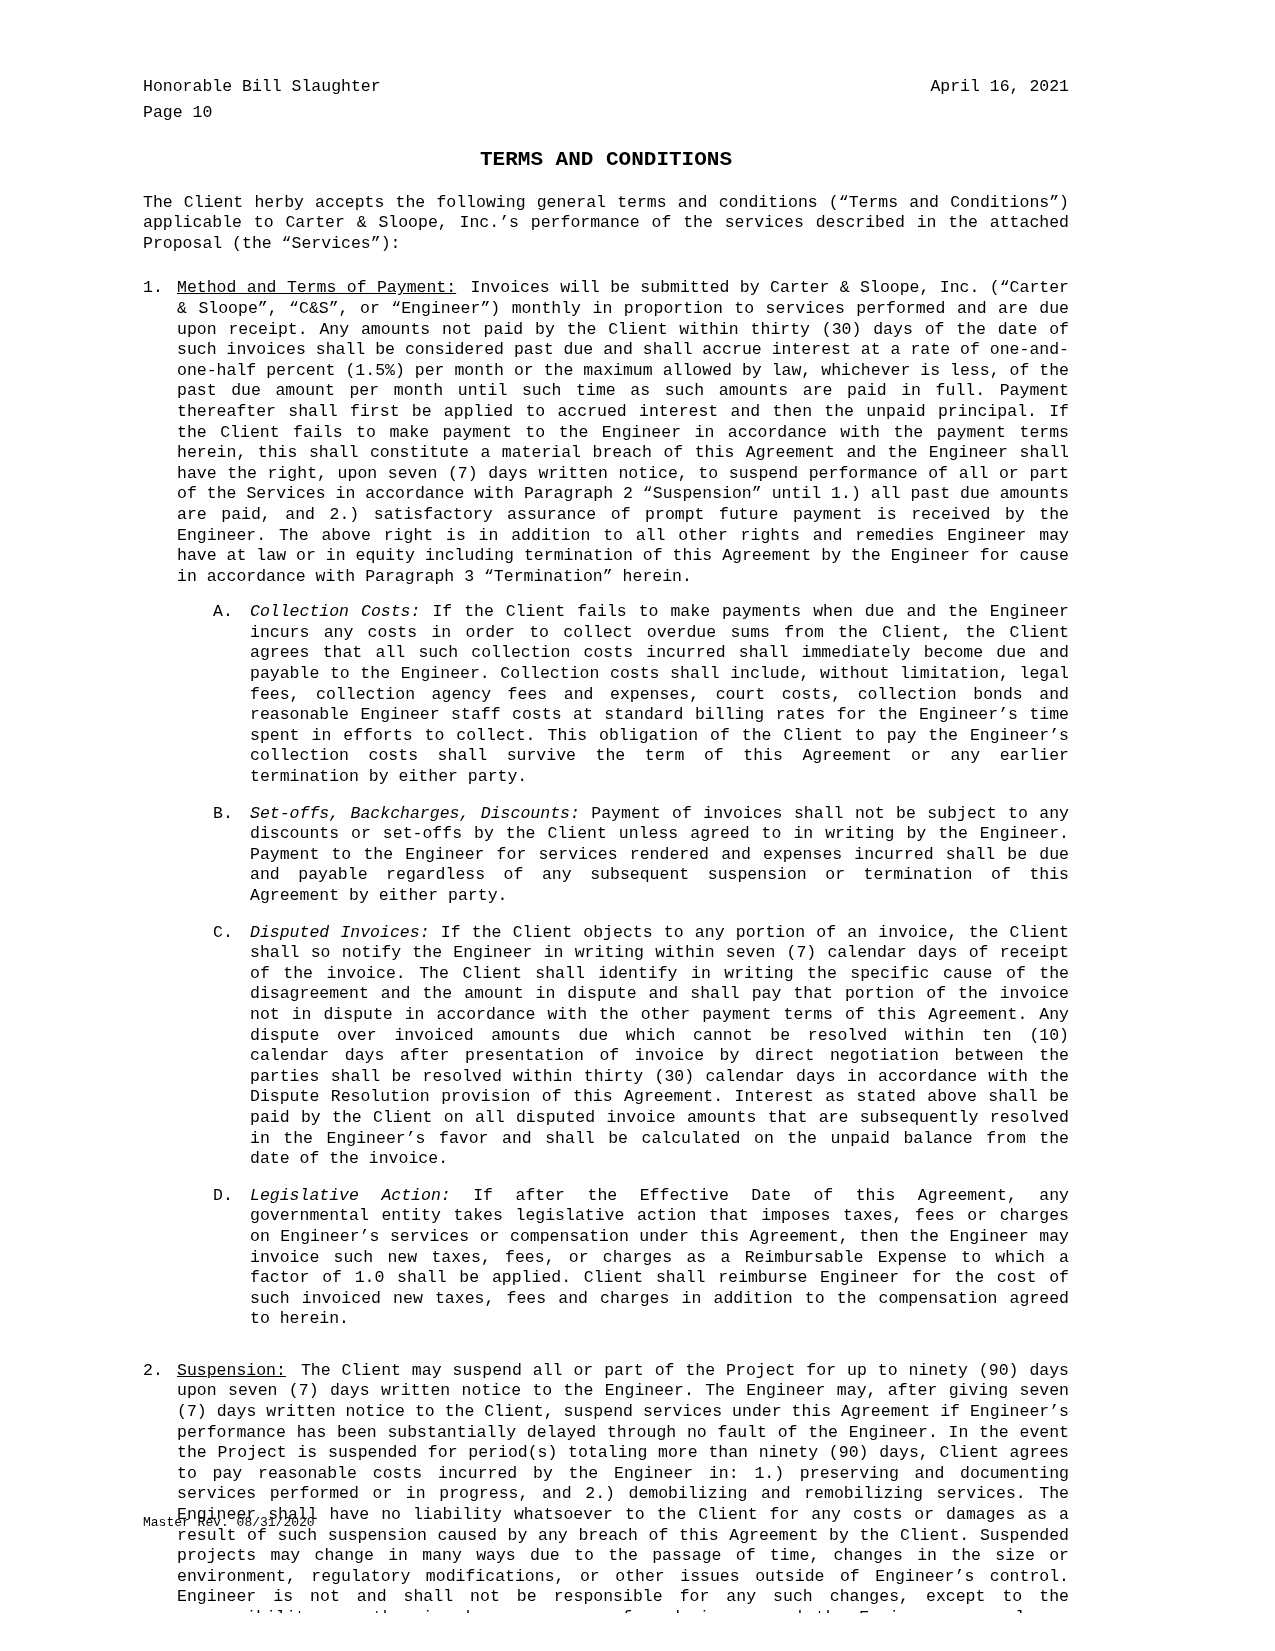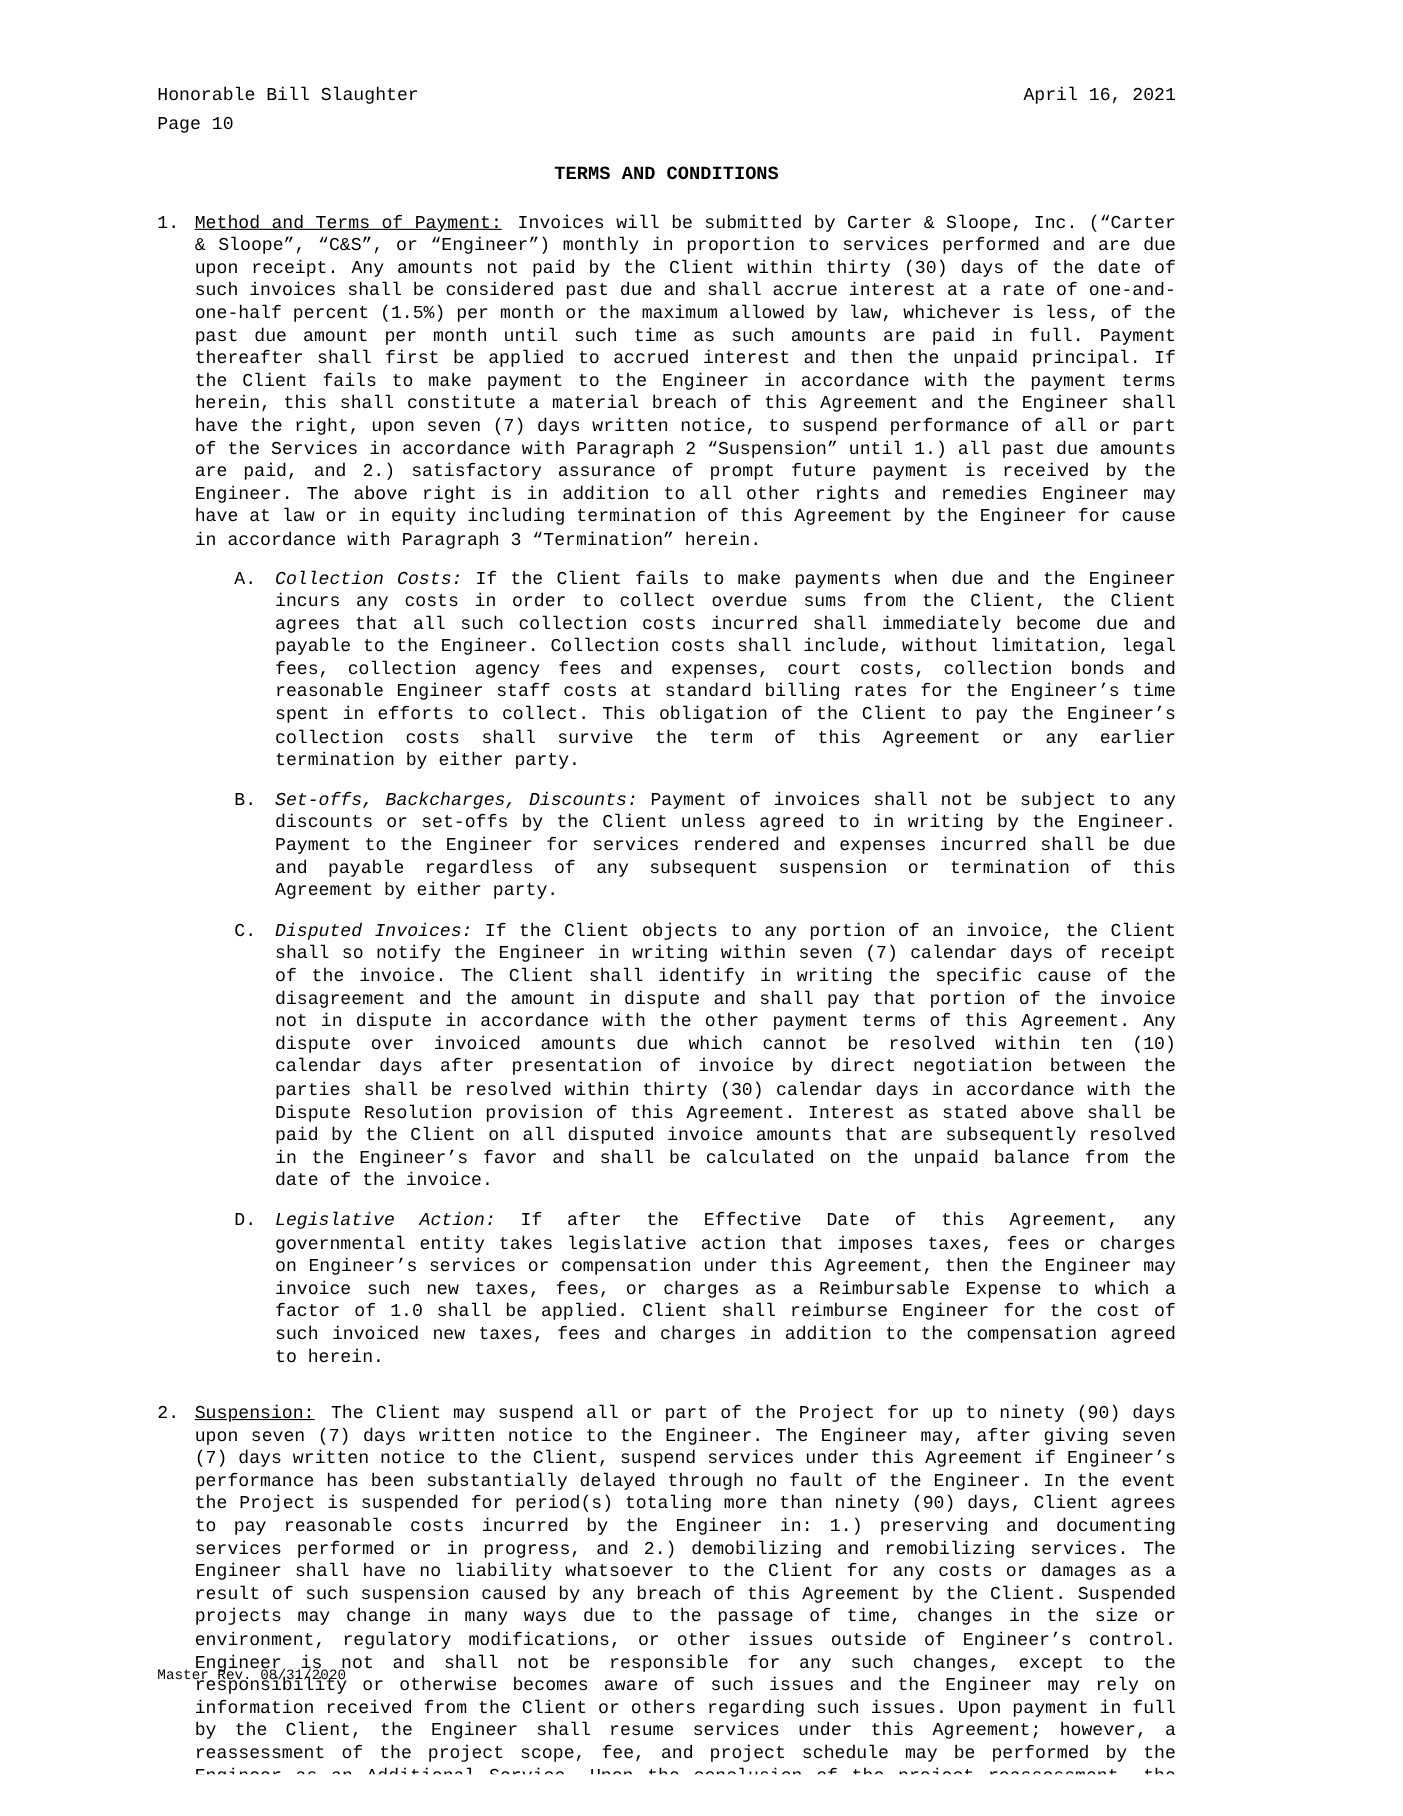--- a/index.html
+++ b/index.html
@@ -23,21 +23,21 @@
   .header-row {
     display: flex;
     justify-content: space-between;
     line-height: 26px;
   }
   .page-num { line-height: 26px; }
 
   .title {
     text-align: center;
     font-weight: bold;
-    font-size: 17px;
+    font-size: 21px;
     margin: 24px 0 22px 0;
   }
 
   .intro { margin-bottom: 24px; }
 
   .sec { display: flex; margin-bottom: 15px; }
   .sec-num { width: 34px; flex: none; }
   .sec-content { flex: 1; min-width: 0; }
   .sec-para { margin-bottom: 15px; }
 
@@ -66,20 +66,21 @@
   <header>
     <div class="header-row">
       <span>Honorable Bill Slaughter</span>
       <span>April 16, 2021</span>
     </div>
     <div class="page-num">Page 10</div>
   </header>
 
   <h1 class="title">TERMS AND CONDITIONS</h1>
 
+  <p class="intro just">The Client herby accepts the following general terms and conditions (“Terms and Conditions”) applicable to Carter &amp; Sloope, Inc.’s performance of the services described in the attached Proposal (the “Services”):</p>
 
   <section class="sec">
     <div class="sec-num">1.</div>
     <div class="sec-content">
       <p class="sec-para just"><span class="u h-gap">Method and Terms of Payment:</span> <span>Invoices will be submitted by Carter &amp; Sloope, Inc. (“Carter &amp; Sloope”, “C&amp;S”, or “Engineer”) monthly in proportion to services performed and are due upon receipt.  Any amounts not paid by the Client within thirty (30) days of the date of such invoices shall be considered past due and shall accrue interest at a rate of one-and-one-half percent (1.5%) per month or the maximum allowed by law, whichever is less, of the past due amount per month until such time as such amounts are paid in full.  Payment thereafter shall first be applied to accrued interest and then the unpaid principal. If the Client fails to make payment to the Engineer in accordance with the payment terms herein, this shall constitute a material breach of this Agreement and the Engineer shall have the right, upon seven (7) days written notice, to suspend performance of all or part of the Services in accordance with Paragraph 2 “Suspension” until 1.) all past due amounts are paid, and 2.) satisfactory assurance of prompt future payment is received by the Engineer. The above right is in addition to all other rights and remedies Engineer may have at law or in equity including termination of this Agreement by the Engineer for cause in accordance with Paragraph 3 “Termination” herein.</span></p>
 
       <div class="subs">
 
         <div class="sub">
           <div class="sub-letter">A.</div>

